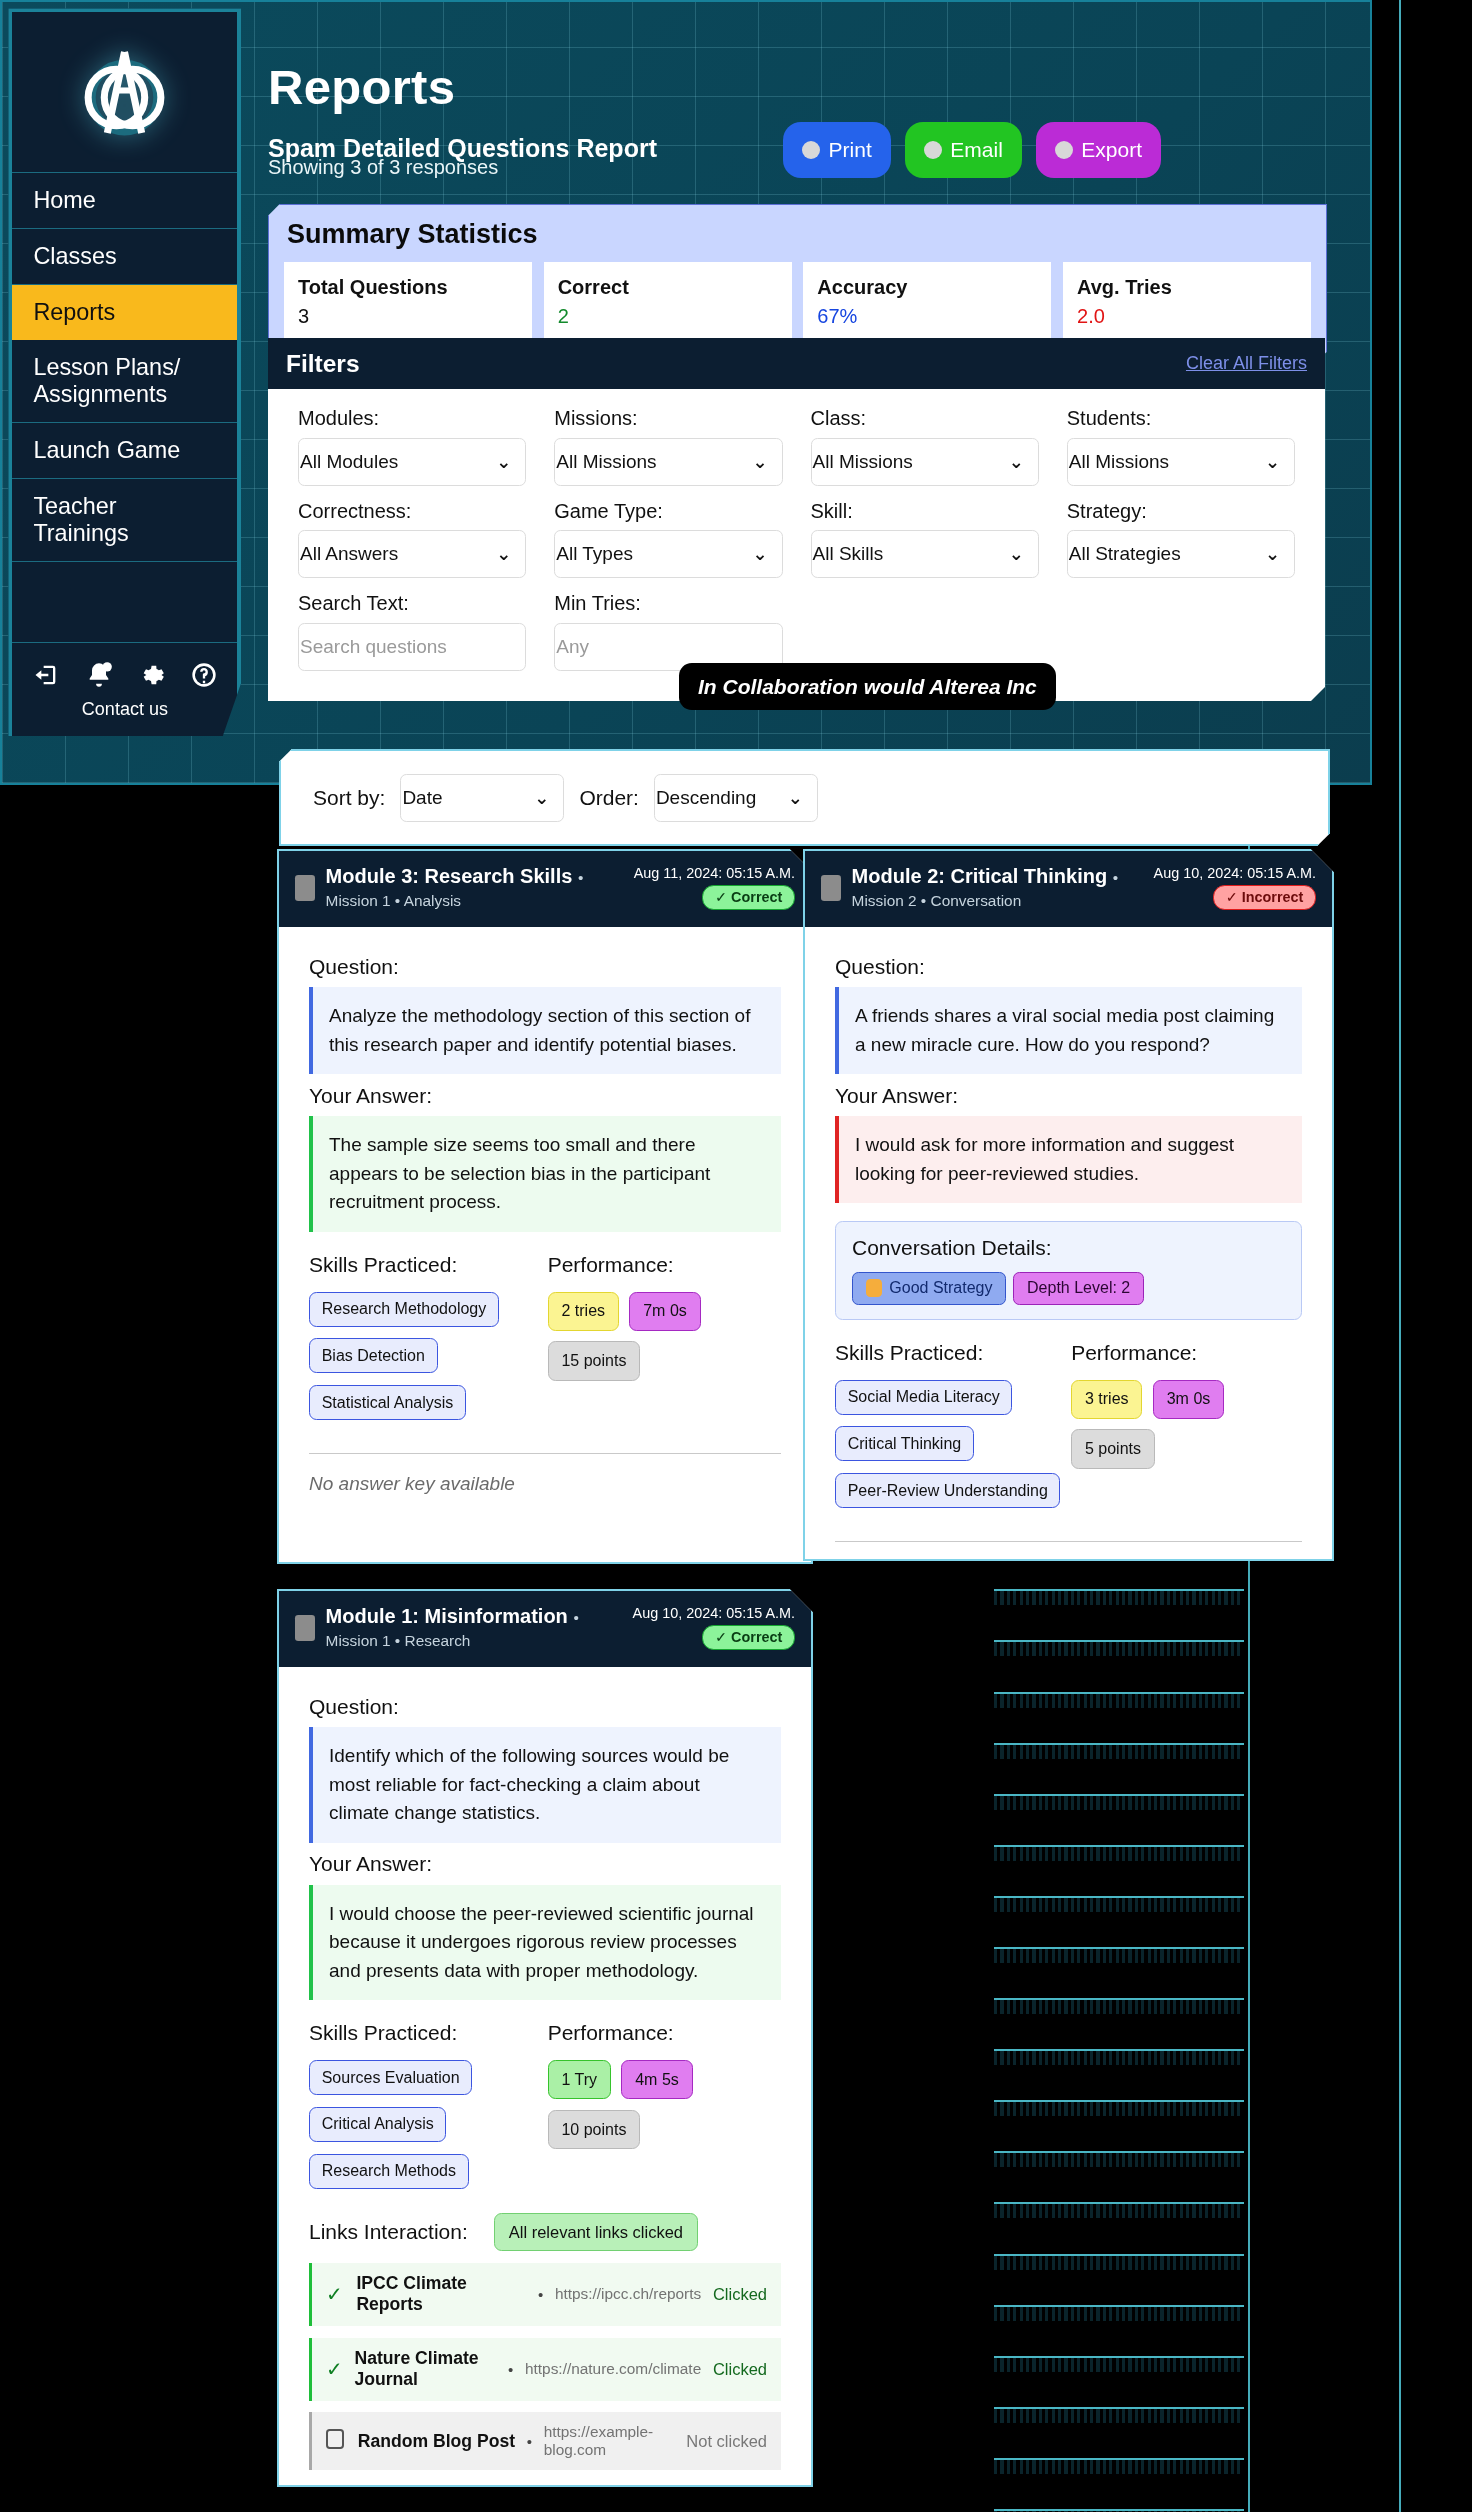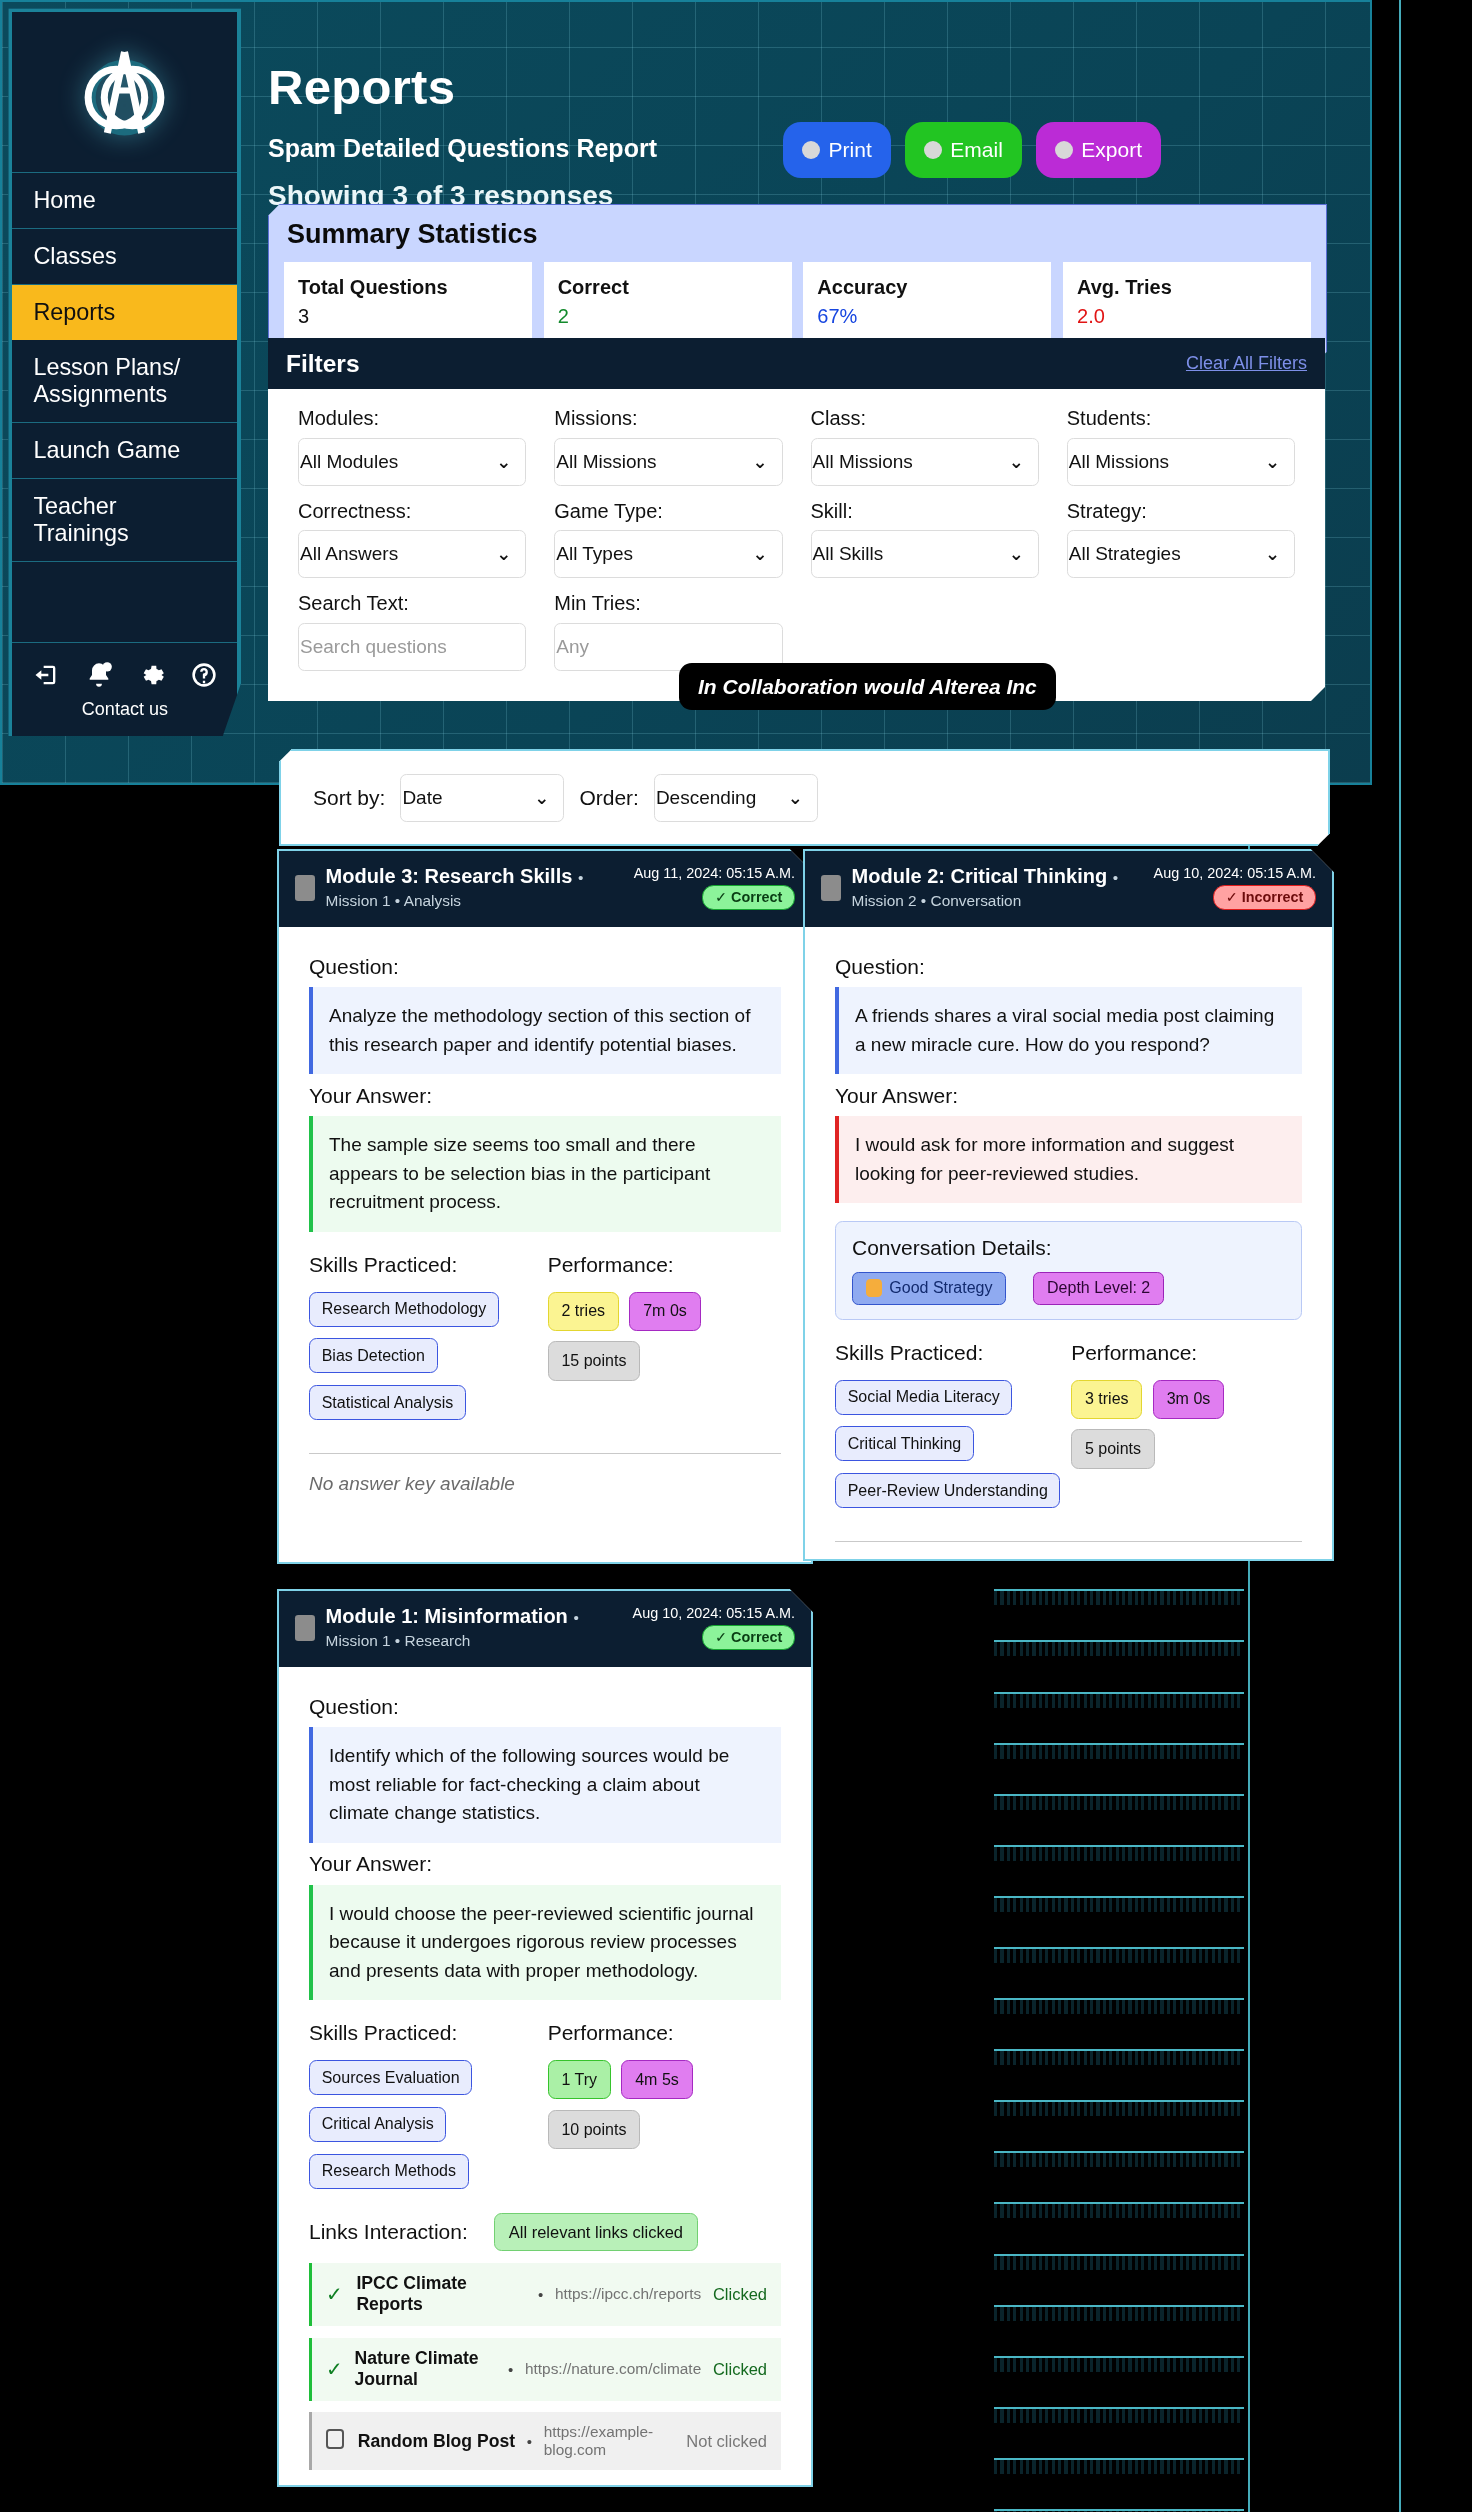--- a/index.html
+++ b/index.html
@@ -34,21 +34,21 @@
   .nav-item.active{background:#f9b91c;color:#101010;border-bottom:none;}
   .nav-spacer{height:80px;border-bottom:1.1px solid #1b6b80;}
   .side-foot{padding:18px 0 0;text-align:center;}
   .side-icons{display:flex;justify-content:center;gap:24.5px;}
   .side-icons svg{width:28px;height:28px;fill:#fff;}
   .contact{color:#fff;font-size:18px;margin-top:8.5px;}
 
   
   .page-title{position:absolute;left:266px;top:24px;color:#fff;font-size:49px;font-weight:700;letter-spacing:0.3px;}
   .sub-title{position:absolute;left:266px;top:132px;color:#fff;font-size:25px;font-weight:700;}
-  .sub-note{position:absolute;left:266px;top:178px;color:#eaf6f8;font-size:28px;font-weight:bold;}
+  .sub-note{position:absolute;left:266px;top:154px;color:#eaf6f8;font-size:20px;}
   .hdr-btns{position:absolute;right:209px;top:120px;display:flex;gap:14px;}
   .hbtn{display:flex;align-items:center;gap:8.5px;padding:16px 19px;border-radius:18px;
         color:#fff;font-size:21px;border:none;cursor:pointer;}
   .hbtn .dot{width:18px;height:18px;border-radius:50%;background:#d8d8d8;display:block;}
   .hbtn.print{background:#2563eb;}
   .hbtn.email{background:#22c522;}
   .hbtn.export{background:#bb2bd6;}
 
   
   .summary{position:absolute;left:266px;top:202px;width:1057px;background:#c9d6ff;
@@ -99,21 +99,21 @@
   .badge{display:inline-block;padding:3.2px 11.7px;border-radius:11.7px;font-size:14.4px;font-weight:700;margin-left:35px;}
   .badge.ok{background:#8cf39a;border:1.1px solid #13a52e;color:#0a3d14;}
   .badge.bad{background:#ffa2a2;border:1.1px solid #e01b1b;color:#6d0c0c;}
   .card-bd{padding:18px 30px 21px;}
   .qlabel{font-size:21px;color:#111;margin:9.6px 0 8.5px;}
   .qbox{background:#eef3fe;border-left:4.3px solid #4169e1;padding:15px 16px;font-size:19px;color:#111;line-height:1.5;}
   .abox{background:#edfbef;border-left:4.3px solid #21c24a;padding:15px 16px;font-size:19px;color:#111;line-height:1.5;}
   .abox.wrong{background:#fdeeee;border-left-color:#e02424;}
   .convo{margin-top:18px;background:#eef3fe;border:1.1px solid #b9c9f5;border-radius:7.5px;padding:14px 16px;}
   .convo .ct{font-size:21px;color:#111;margin-bottom:11.7px;}
-  .pills{display:flex;gap:27px;flex-wrap:wrap;}
+  .pills{display:flex;gap:7px;flex-wrap:wrap;}
   .pill{padding:6.4px 12.8px;border-radius:6.4px;font-size:16px;display:flex;align-items:center;gap:7.5px;}
   .pill.strategy{background:#8faaf0;border:1.1px solid #3355cc;color:#122a6e;}
   .pill.depth{background:#e07df0;border:1.1px solid #9b23b8;color:#2b0633;}
   .odot{width:16px;height:18px;border-radius:4.3px;background:#f5ad3c;display:block;}
   .two-col{display:flex;gap:5.3px;margin-top:21px;}
   .col{flex:1;}
   .col h4{margin:0 0 15px;font-size:21px;color:#111;font-weight:400;}
   .skill{display:inline-block;background:#e8ecfd;border:1.6px solid #3b55e0;border-radius:7.5px;
          padding:7.5px 11.7px;font-size:16px;color:#111;margin-bottom:11.7px;}
   .perf{display:flex;flex-wrap:wrap;gap:10.6px;max-width:229px;}

